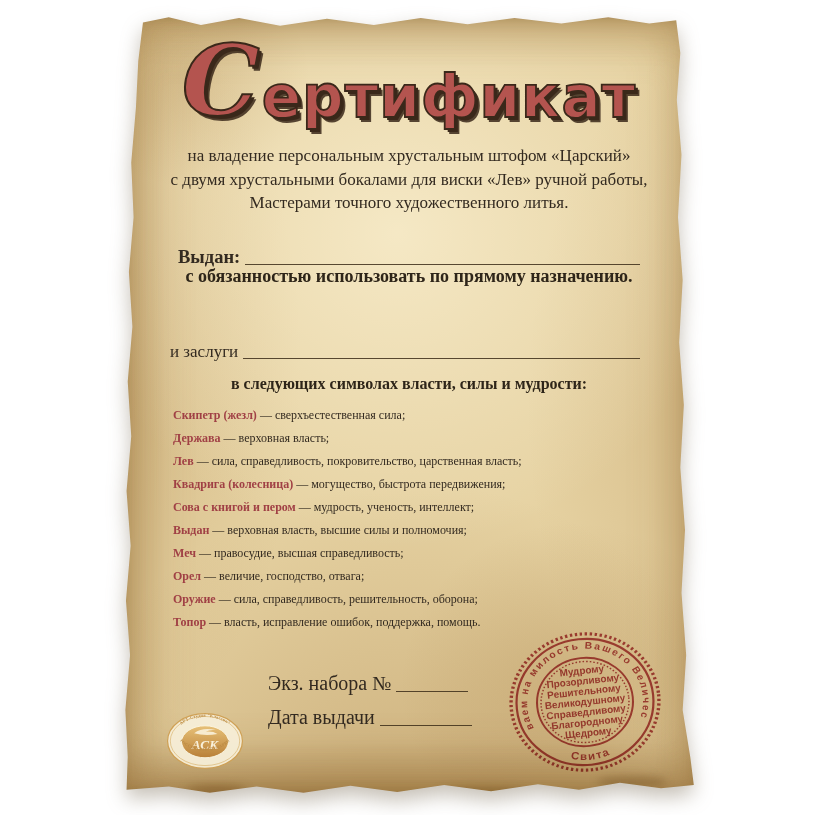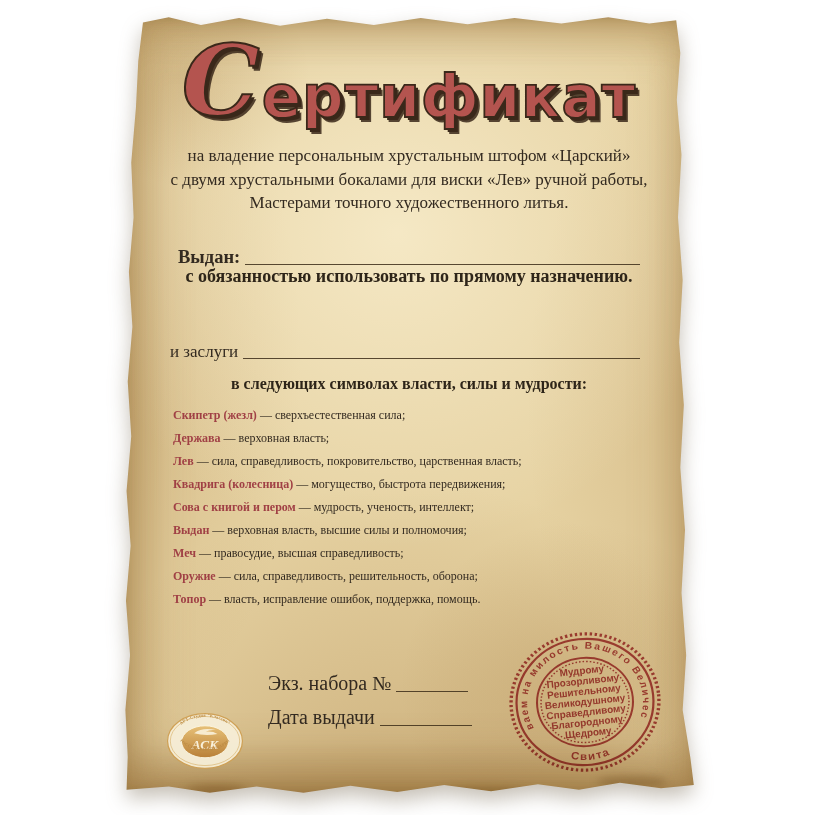--- a/index.html
+++ b/index.html
@@ -116,20 +116,21 @@
       <div class="heading">в следующих символах власти, силы и мудрости:</div>
 
       <div class="symbols">
         <div class="symbol-row"><span class="sym">Скипетр (жезл)</span> <span class="mean">— сверхъестественная сила;</span></div>
         <div class="symbol-row"><span class="sym">Держава</span> <span class="mean">— верховная власть;</span></div>
         <div class="symbol-row"><span class="sym">Лев</span> <span class="mean">— сила, справедливость, покровительство, царственная власть;</span></div>
         <div class="symbol-row"><span class="sym">Квадрига (колесница)</span> <span class="mean">— могущество, быстрота передвижения;</span></div>
         <div class="symbol-row"><span class="sym">Сова с книгой и пером</span> <span class="mean">— мудрость, ученость, интеллект;</span></div>
         <div class="symbol-row"><span class="sym">Выдан</span> <span class="mean">— верховная власть, высшие силы и полномочия;</span></div>
         <div class="symbol-row"><span class="sym">Меч</span> <span class="mean">— правосудие, высшая справедливость;</span></div>
+        <div class="symbol-row"><span class="sym">Орел</span> <span class="mean">— величие, господство, отвага;</span></div>
         <div class="symbol-row"><span class="sym">Оружие</span> <span class="mean">— сила, справедливость, решительность, оборона;</span></div>
         <div class="symbol-row"><span class="sym">Топор</span> <span class="mean">— власть, исправление ошибок, поддержка, помощь.</span></div>
       </div>
 
       <div class="footer-field f-exz">
         <span>Экз. набора №</span>
         <span class="fill-line"></span>
       </div>
       <div class="footer-field f-date">
         <span>Дата выдачи</span>

